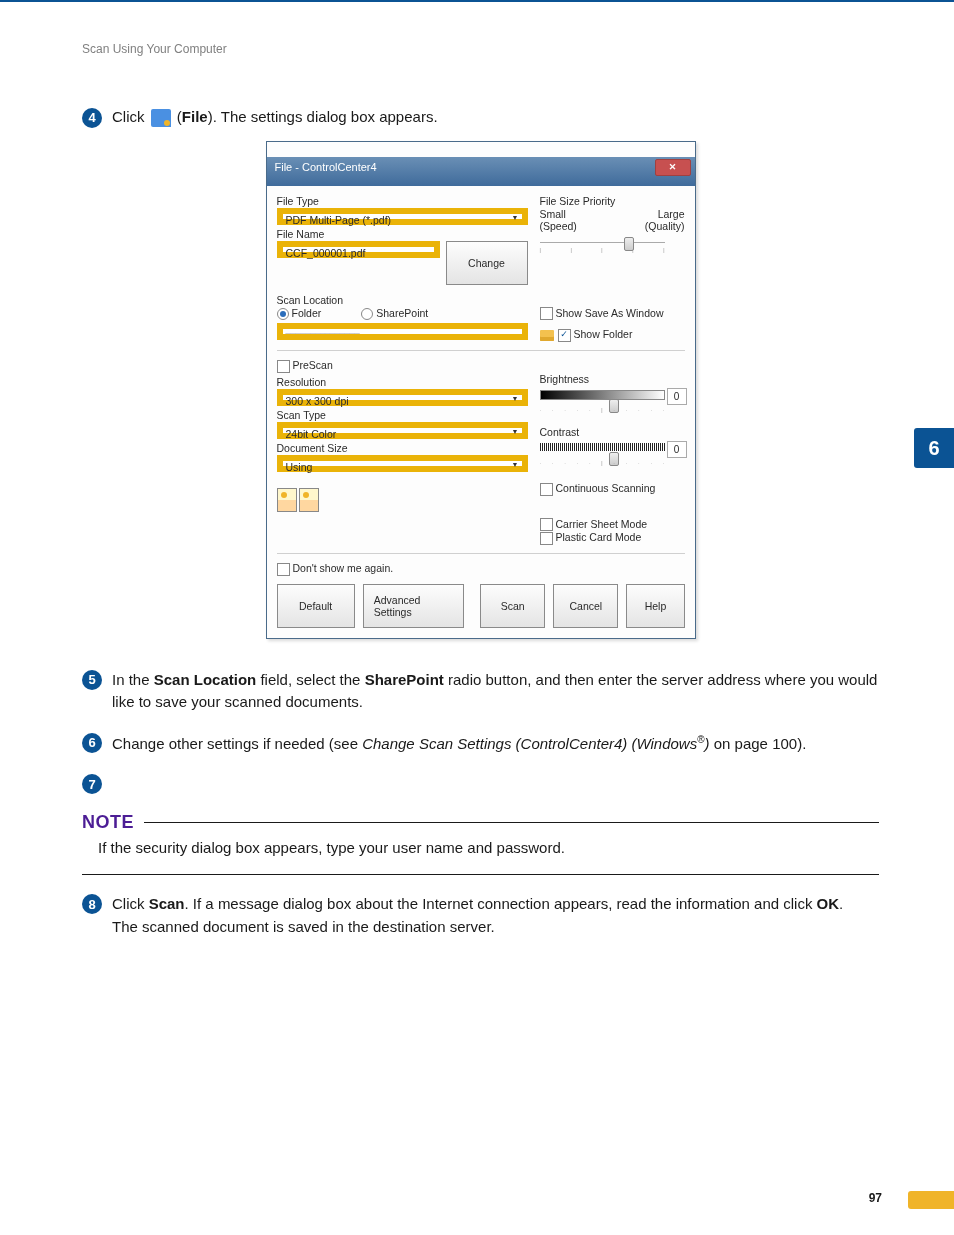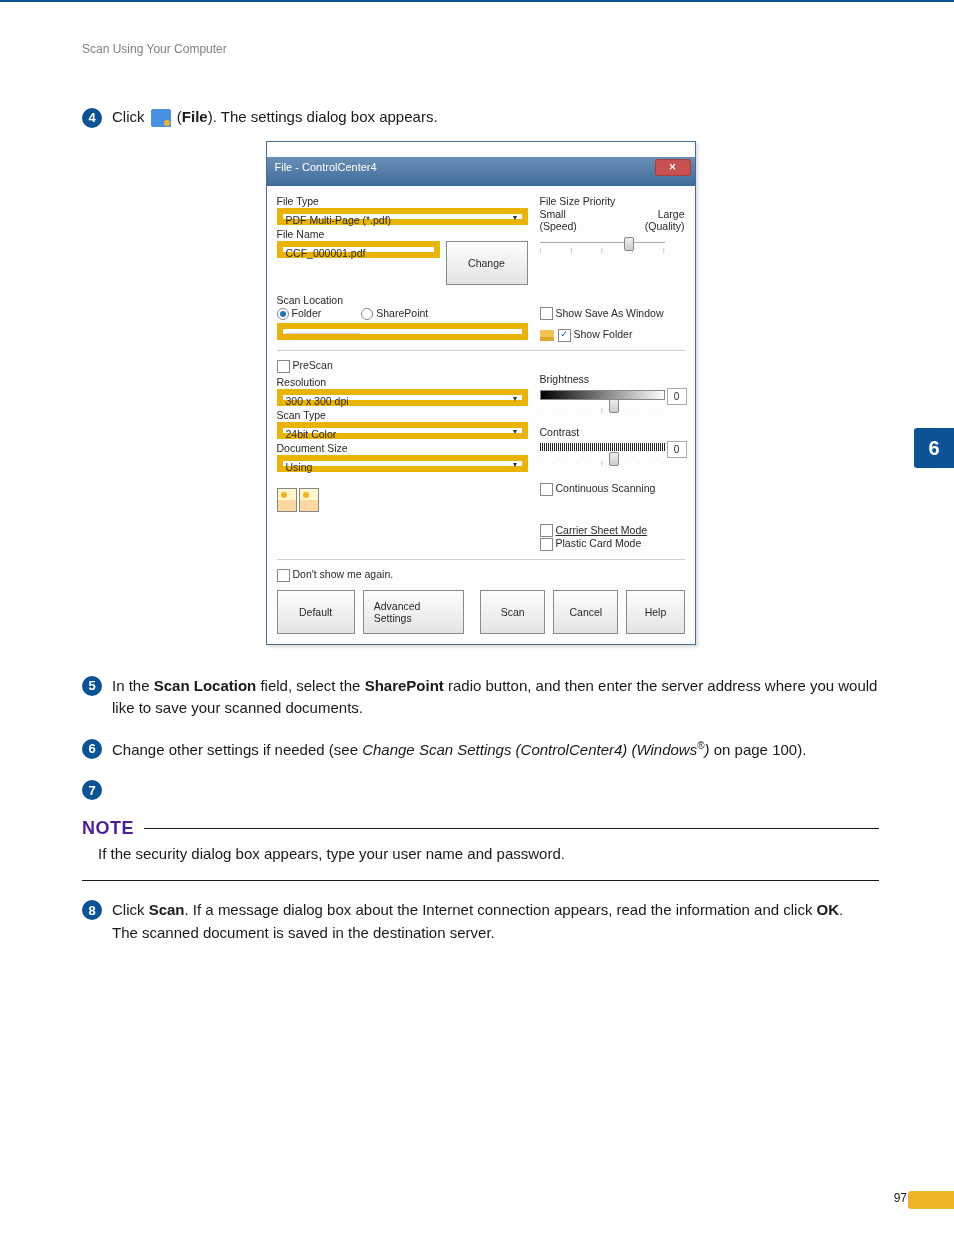--- a/index.html
+++ b/index.html
@@ -106,24 +106,24 @@
     color: #fff;
     font-weight: bold;
     font-size: 20px;
     display: flex;
     align-items: center;
     justify-content: center;
     border-radius: 3px 0 0 3px;
   }
   .page-num-box {
     position: absolute;
-    right: 47px;
+    right: 72px;
     bottom: 30px;
     font-size: 12px;
-    font-weight: normal;
+    font-weight: bold;
   }
   .page-num-bar {
     position: absolute;
     right: 0;
     bottom: 26px;
     width: 46px;
     height: 18px;
     background: #f0b429;
     border-radius: 3px 0 0 3px;
   }
@@ -449,21 +449,21 @@
                 <span>·</span>
                 <span>|</span>
                 <span>·</span>
                 <span>·</span>
                 <span>·</span>
                 <span>·</span>
                 <span>·</span>
               </div>
           </div>
           <div style="margin-top:6px;"><label><span class="chk"></span><span>Continuous Scanning</span></label></div>
-          <div style="margin-top:28px;text-decoration:underline;"><label><span class="chk"></span><span>Carrier Sheet Mode</span></label></div>
+          <div style="margin-top:22px;"><label><span class="chk"></span><span>Carrier Sheet Mode</span></label></div>
           <div style="margin-top:0;"><label><span class="chk"></span><span>Plastic Card Mode</span></label></div>
         </div>
       </div>
 
       <hr class="hr">
       <label><span class="chk"></span><span>Don't show me again.</span></label>
 
       <div class="btn-row">
         <div class="dlg-btn" style="width:78px;">Default</div>
         <div class="dlg-btn" style="width:110px;">Advanced Settings</div>

